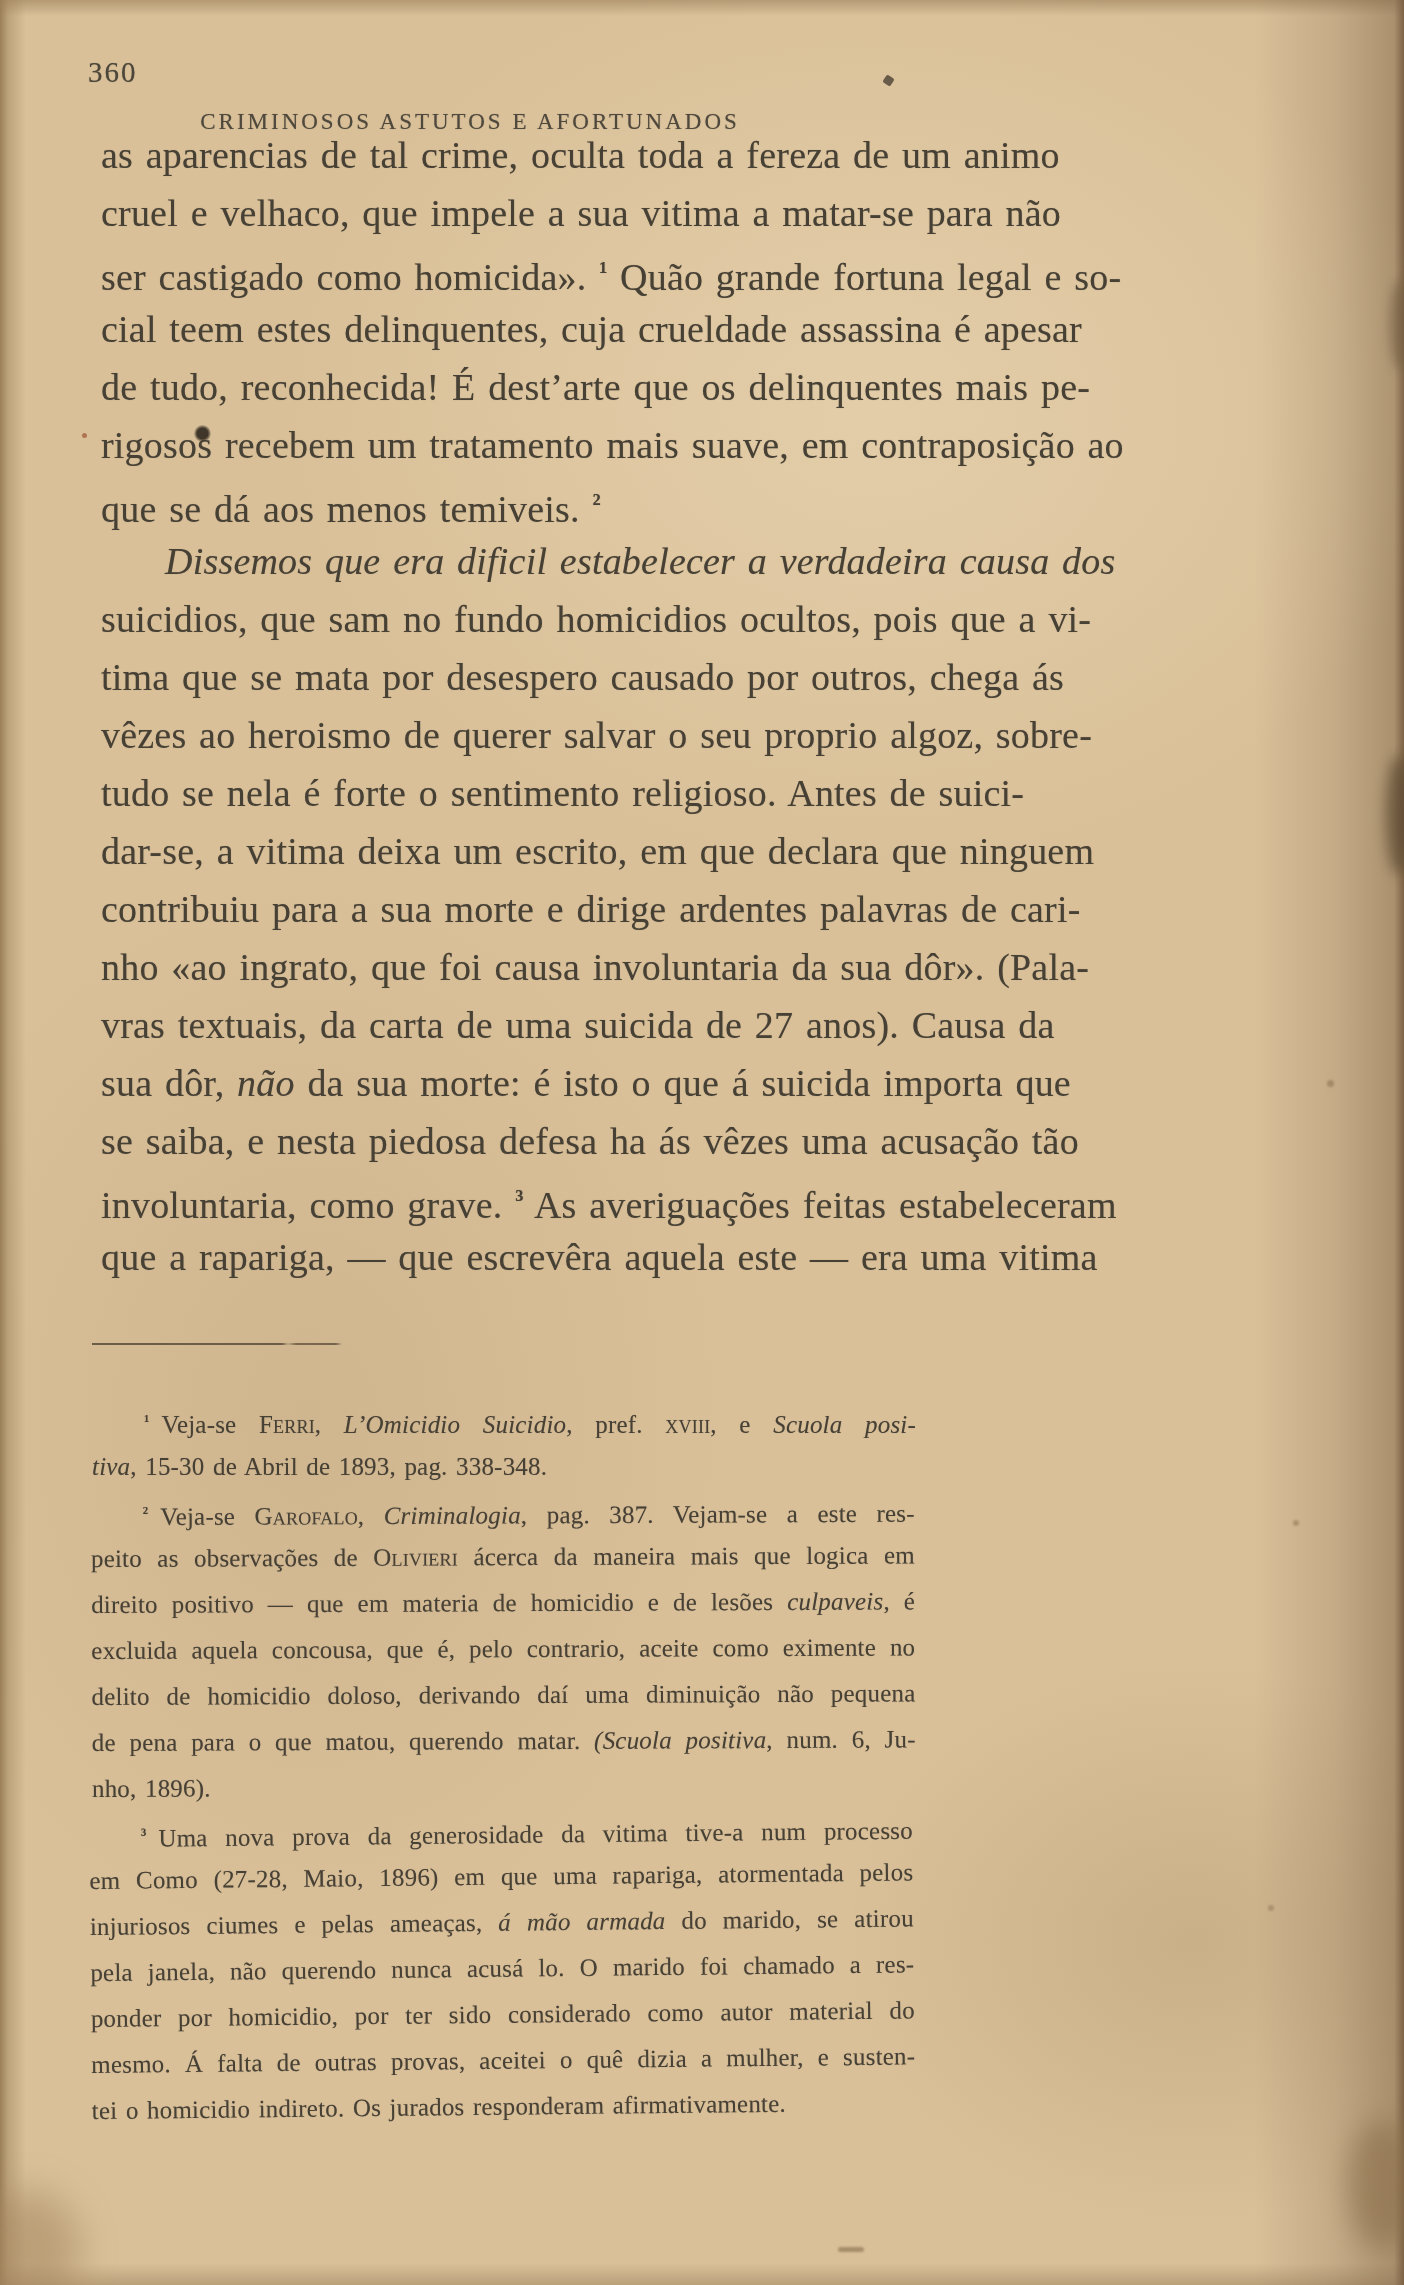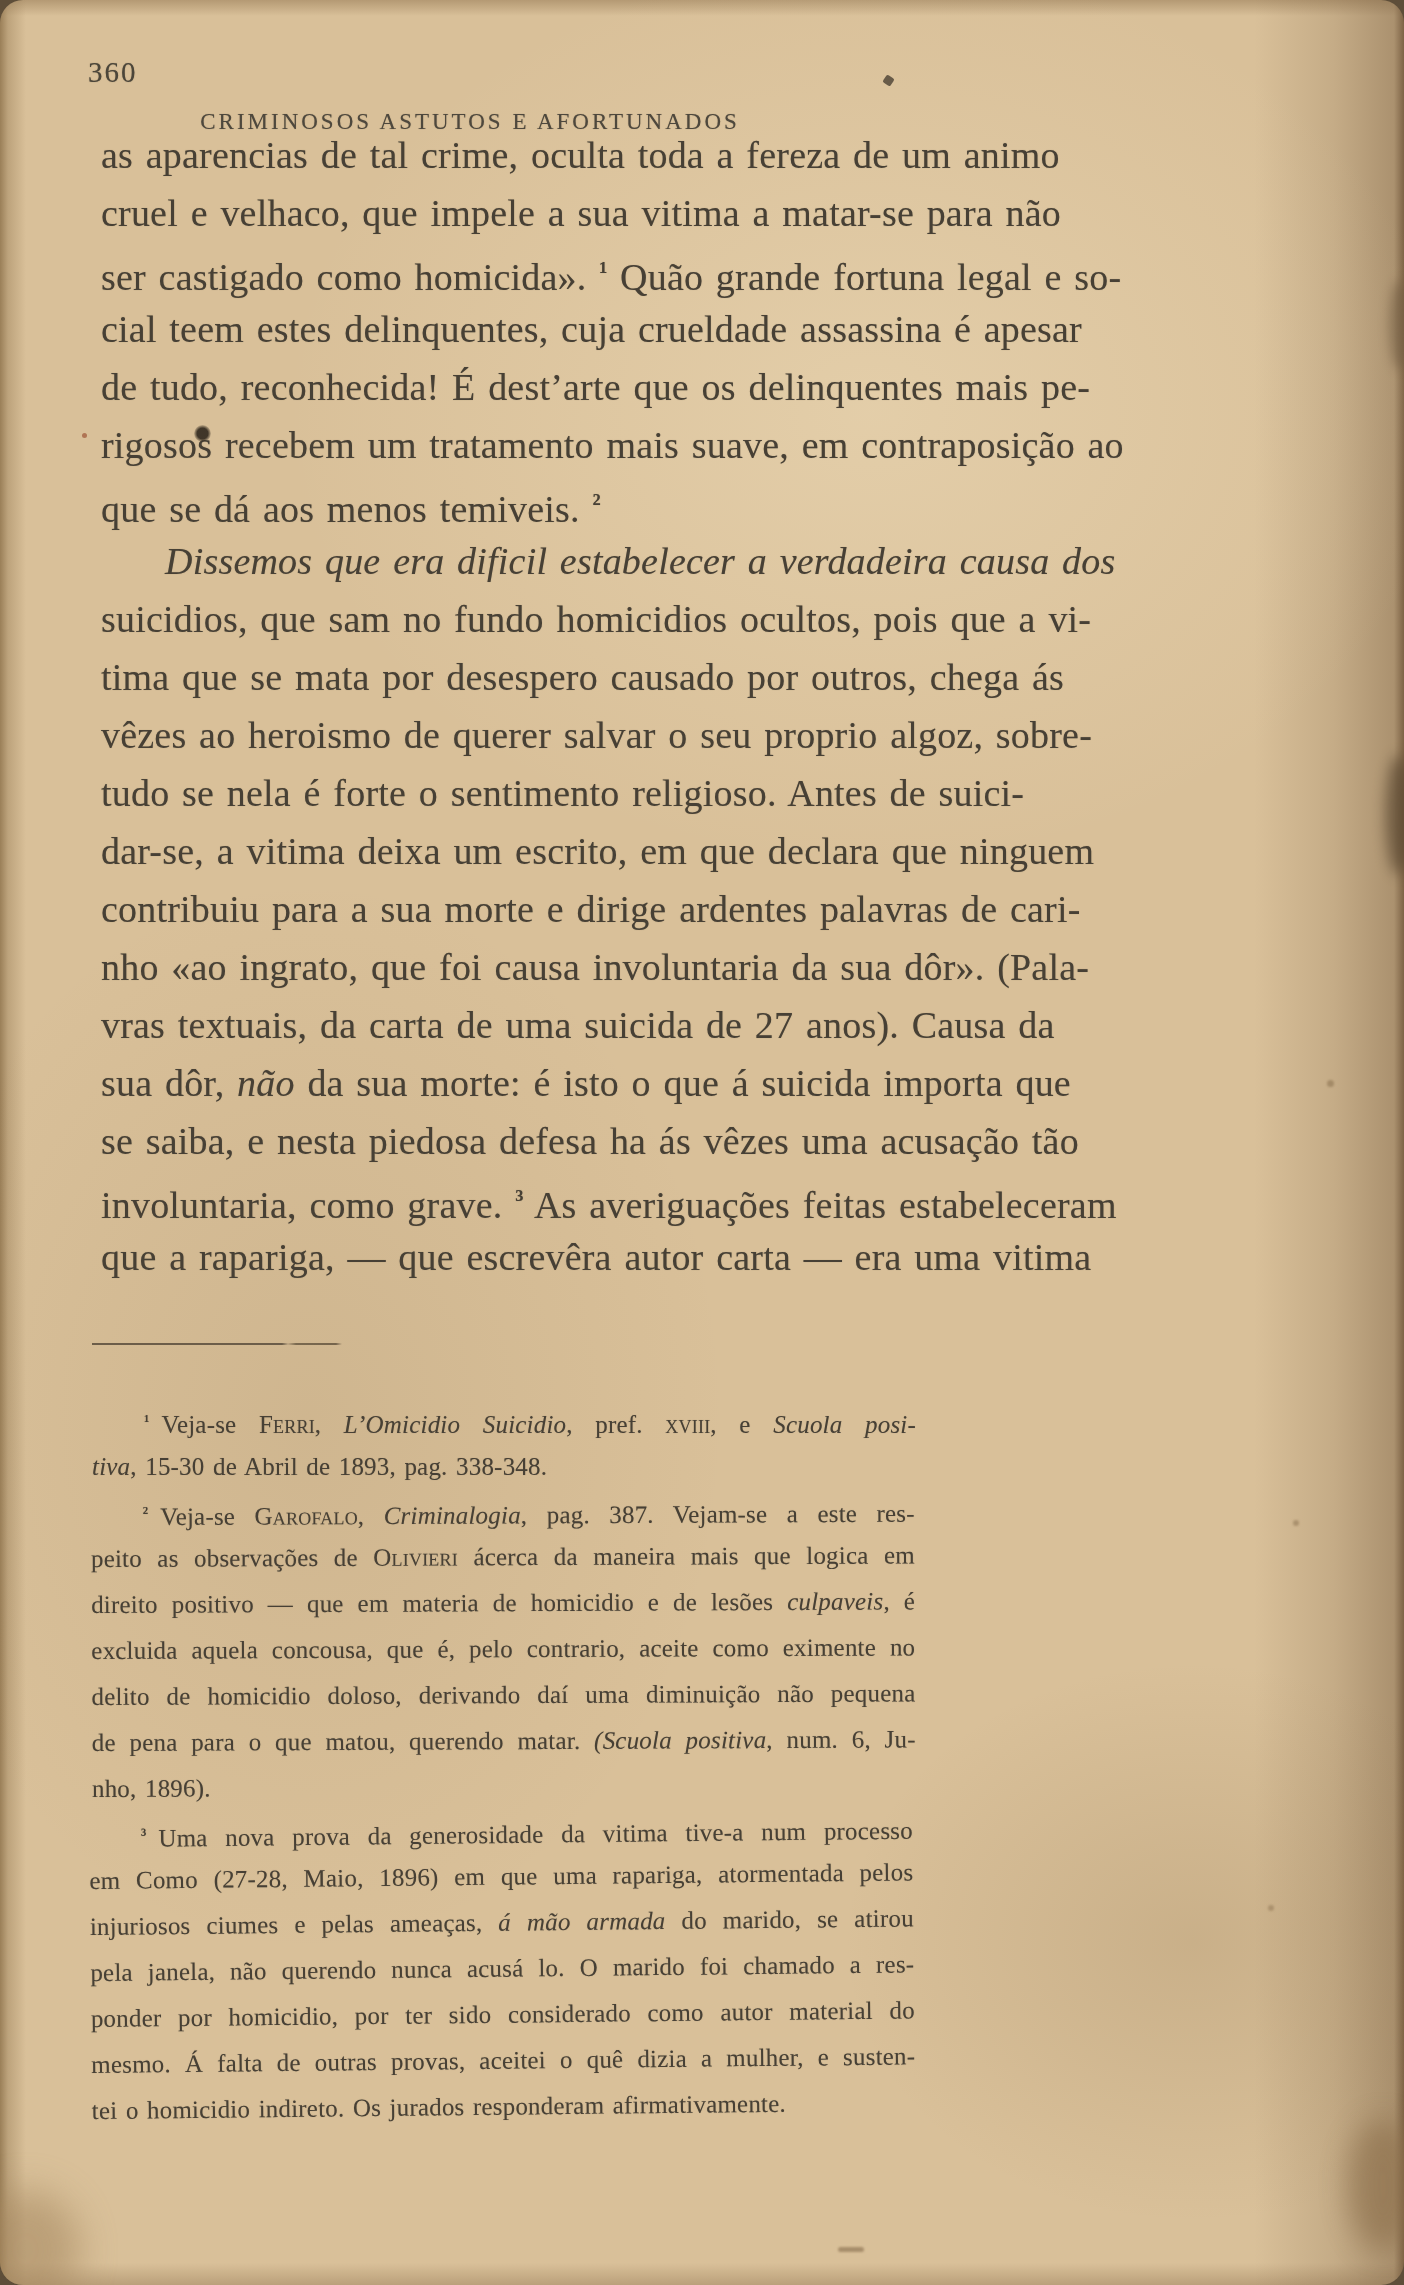--- a/index.html
+++ b/index.html
@@ -11,21 +11,20 @@
     background:
       radial-gradient(ellipse 900px 700px at 62% 18%, rgba(246,231,198,0.35), rgba(246,231,198,0) 65%),
       radial-gradient(ellipse 700px 900px at 22% 62%, rgba(118,92,56,0.10), rgba(118,92,56,0) 60%),
       radial-gradient(ellipse 500px 400px at 85% 85%, rgba(130,102,64,0.18), rgba(130,102,64,0) 70%),
       linear-gradient(90deg, #9a7f58 0px, rgba(154,127,88,0.45) 8px, rgba(154,127,88,0) 26px),
       linear-gradient(270deg, #7d6345 0px, rgba(125,99,69,0.50) 10px, rgba(125,99,69,0.22) 70px, rgba(125,99,69,0) 150px),
       linear-gradient(180deg, rgba(150,122,85,0.55) 0px, rgba(150,122,85,0) 16px),
       linear-gradient(0deg, rgba(150,122,85,0.45) 0px, rgba(150,122,85,0) 22px),
       #d9c099;
     color:#474035;
-    border-radius:23px;
   }
   .blob{position:absolute;border-radius:50%;pointer-events:none;}
   .page-number{
     position:absolute;left:88px;top:58px;
     font-size:29px;line-height:1;letter-spacing:2px;color:#4c463a;
     text-shadow:0 0 1px rgba(70,60,45,0.5);
   }
   .running-title{
     position:absolute;left:58px;top:70px;width:824px;
     text-align:center;font-size:23px;line-height:1;letter-spacing:3px;
@@ -105,21 +104,21 @@
       <div class="tline"><span>tima que se mata por desespero causado por outros, chega ás</span></div>
       <div class="tline"><span>vêzes ao heroismo de querer salvar o seu proprio algoz, sobre-</span></div>
       <div class="tline"><span>tudo se nela é forte o sentimento religioso. Antes de suici-</span></div>
       <div class="tline"><span>dar-se, a vitima deixa um escrito, em que declara que ninguem</span></div>
       <div class="tline"><span>contribuiu para a sua morte e dirige ardentes palavras de cari-</span></div>
       <div class="tline"><span>nho «ao ingrato, que foi causa involuntaria da sua dôr». (Pala-</span></div>
       <div class="tline"><span>vras textuais, da carta de uma suicida de 27 anos). Causa da</span></div>
       <div class="tline"><span>sua dôr, </span><span class="i">não</span><span> da sua morte: é isto o que á suicida importa que</span></div>
       <div class="tline"><span>se saiba, e nesta piedosa defesa ha ás vêzes uma acusação tão</span></div>
       <div class="tline"><span>involuntaria, como grave. </span><span class="sup">³</span><span> As averiguações feitas estabeleceram</span></div>
-      <div class="tline end"><span>que a rapariga, — que escrevêra autor carta — era uma vitima</span></div>
+      <div class="tline end"><span>que a rapariga, — que escrevêra aquela este — era uma vitima</span></div>
     </div>
 
   <div class="fn-rule"></div>
 
   <div class="footnotes">
     <div class="fn fn1">
         <div class="tline indent"><span class="sup">¹</span><span>Veja-se </span><span class="sc">Ferri</span><span>, </span><span class="i">L’Omicidio Suicidio</span><span>, pref. </span><span class="sc">xviii</span><span>, e </span><span class="i">Scuola posi-</span></div>
         <div class="tline end"><span class="i">tiva</span><span>, 15-30 de Abril de 1893, pag. 338-348.</span></div>
       </div>
     <div class="fn fn2">

